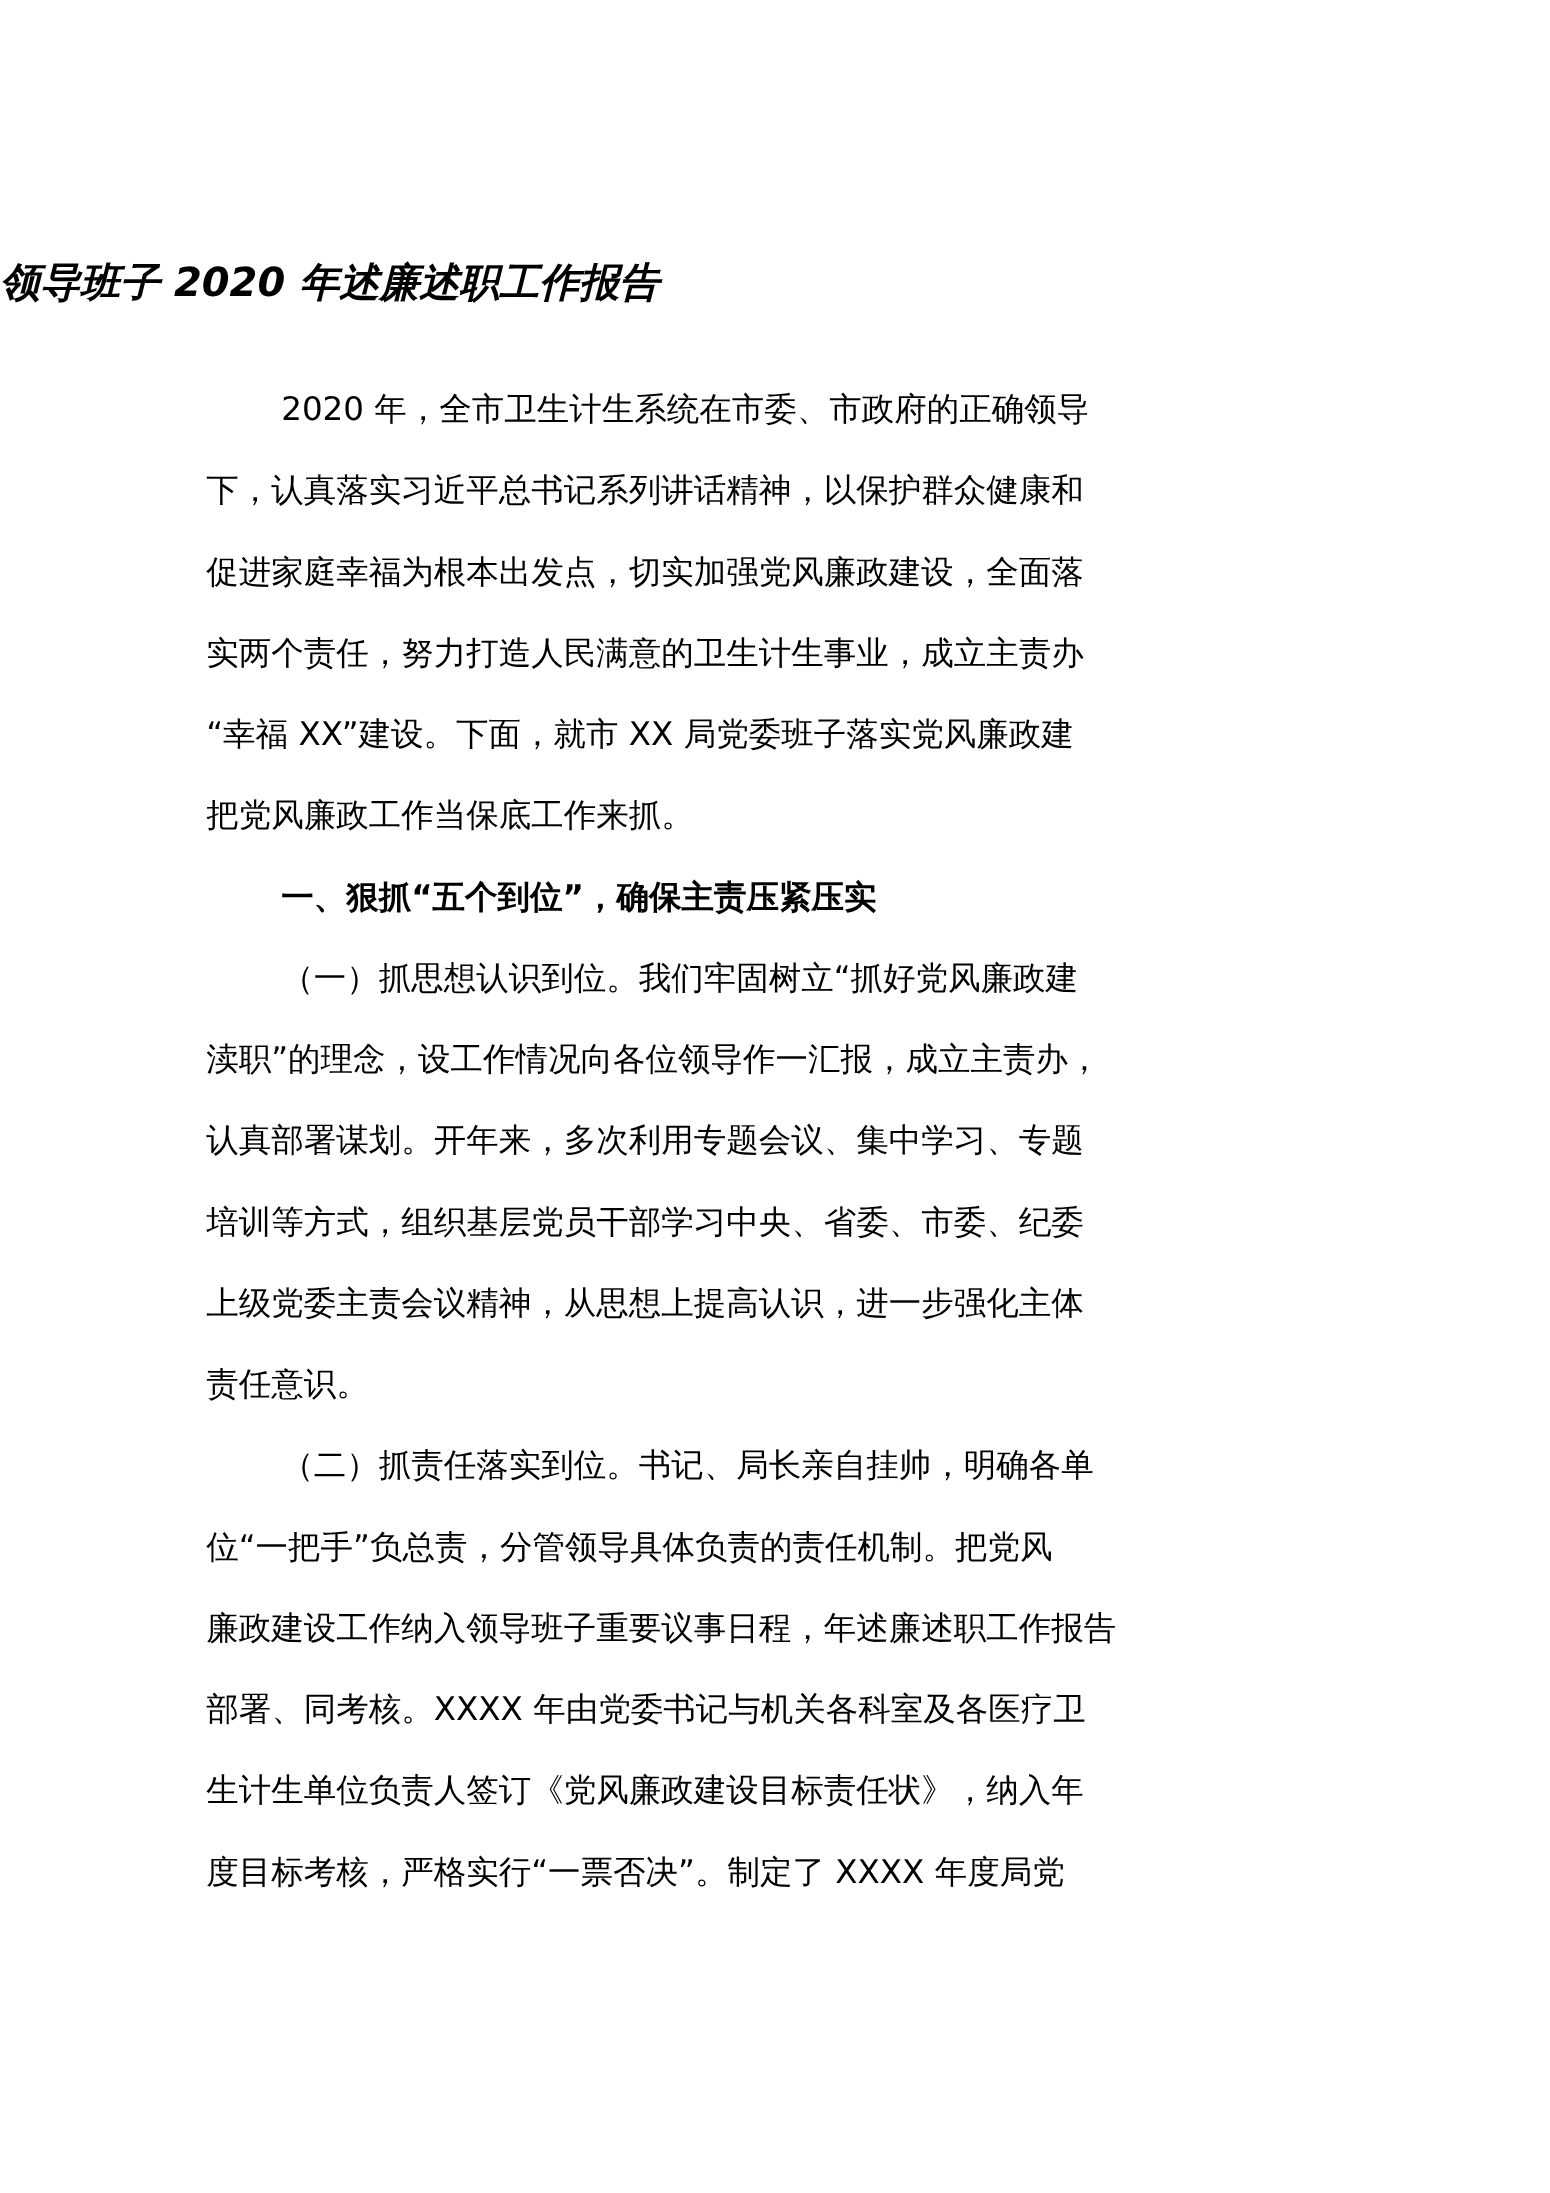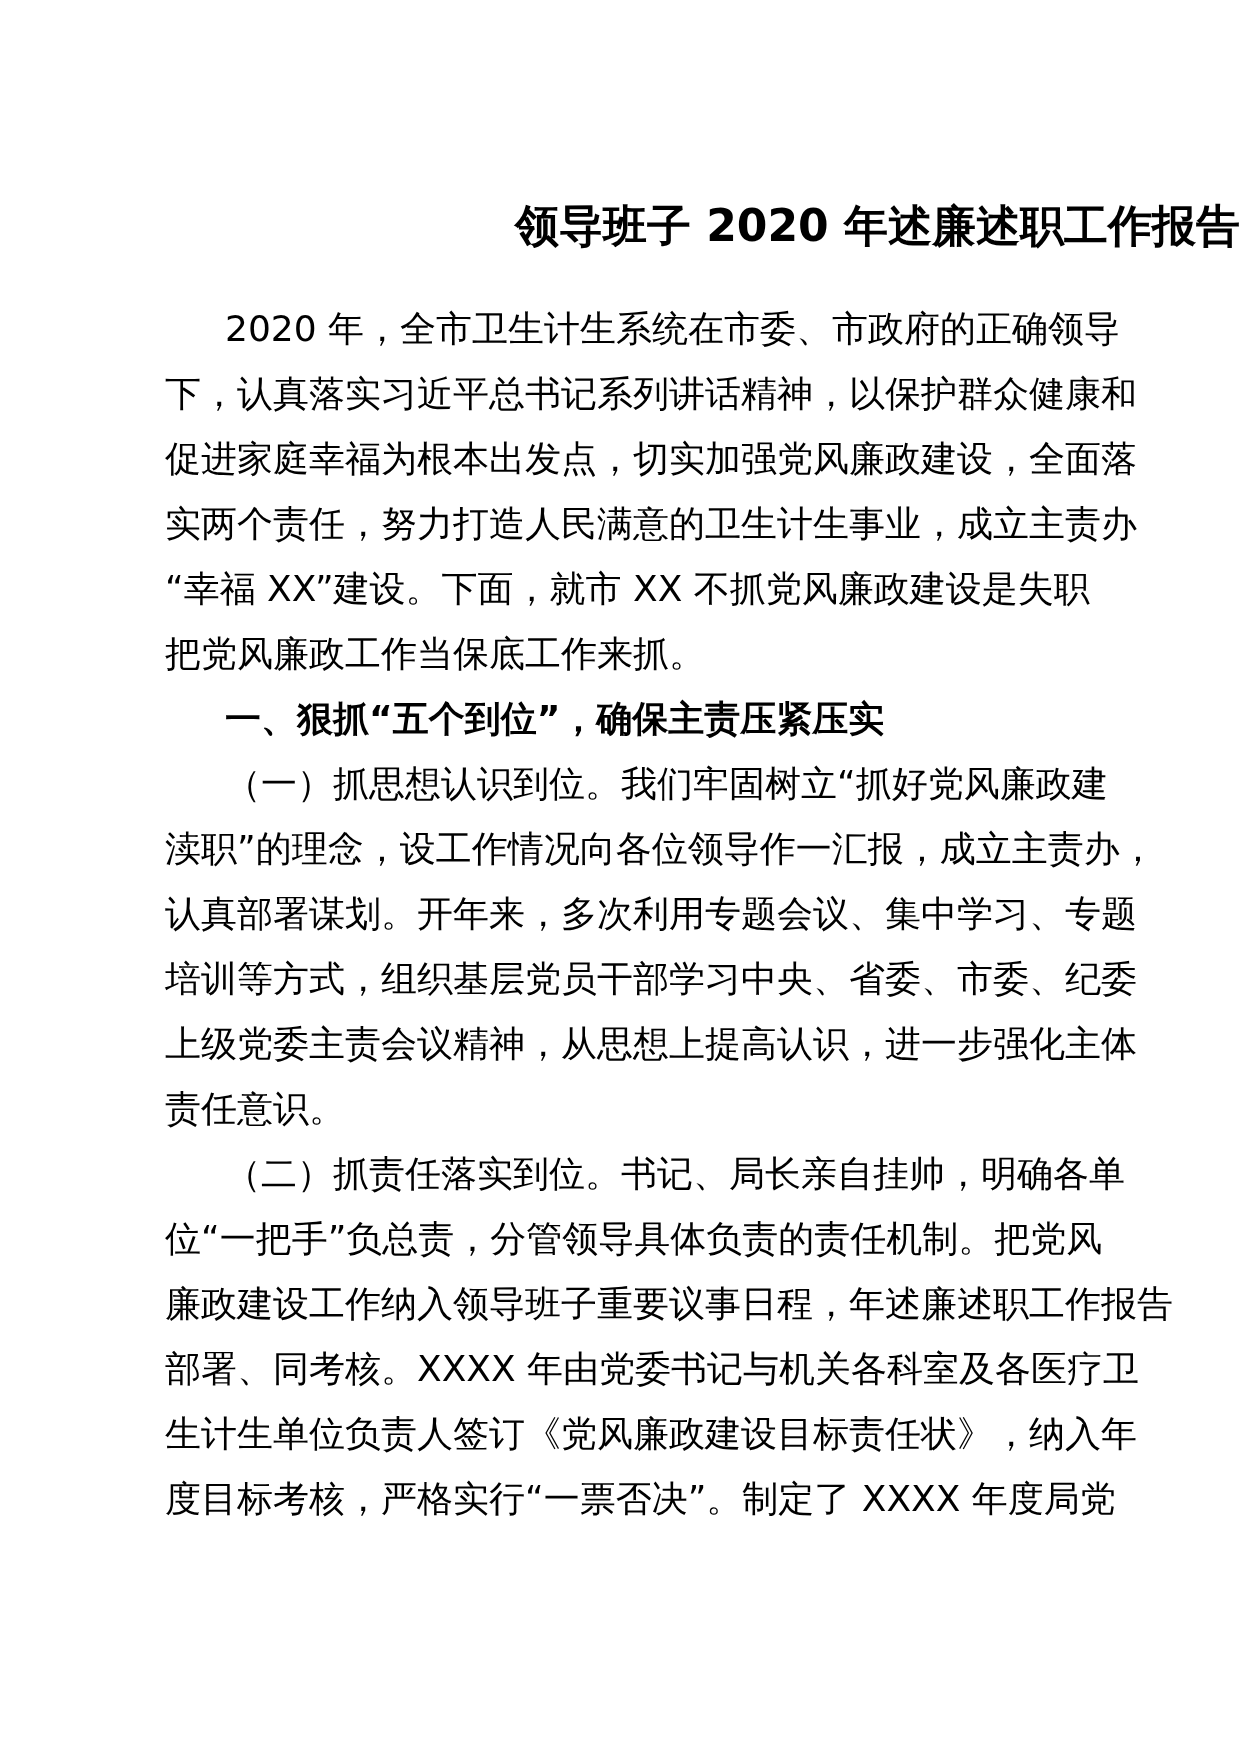--- a/index.html
+++ b/index.html
@@ -21,32 +21,33 @@
     top: 0;
     width: 1240px;
     height: 1754px;
     background: #ffffff;
   }
   .title {
     position: absolute;
     top: 196px;
     left: 0;
     width: 1240px;
-    text-align: right;
-    font-size: 44px;
+    text-align: left;
+    font-size: 32px;
     font-weight: bold;
     line-height: 60px;
     letter-spacing: 0px;
+    font-style: italic;
   }
   .body-text {
     position: absolute;
     left: 165px;
     top: 296px;
     width: 950px;
-    font-size: 36px;
+    font-size: 26px;
     line-height: 65px;
   }
   .line {
     display: block;
     white-space: nowrap;
     height: 65px;
   }
   .indent {
     padding-left: 60px;
   }
@@ -58,21 +59,21 @@
 <body>
 
 <div class="page">
   <div class="title">领导班子 2020 年述廉述职工作报告</div>
 
   <div class="body-text">
     <span class="line indent">2020 年，全市卫生计生系统在市委、市政府的正确领导</span>
     <span class="line">下，认真落实习近平总书记系列讲话精神，以保护群众健康和</span>
     <span class="line">促进家庭幸福为根本出发点，切实加强党风廉政建设，全面落</span>
     <span class="line">实两个责任，努力打造人民满意的卫生计生事业，成立主责办</span>
-    <span class="line">“幸福 XX”建设。下面，就市 XX 不抓党风廉政建设是失职</span>
+    <span class="line">“幸福 XX”建设。下面，就市 XX 局党委班子落实党风廉政建</span>
     <span class="line">把党风廉政工作当保底工作来抓。</span>
     <span class="line indent heading-line">一、狠抓“五个到位”，确保主责压紧压实</span>
     <span class="line indent">（一）抓思想认识到位。我们牢固树立“抓好党风廉政建</span>
     <span class="line">渎职”的理念，设工作情况向各位领导作一汇报，成立主责办，</span>
     <span class="line">认真部署谋划。开年来，多次利用专题会议、集中学习、专题</span>
     <span class="line">培训等方式，组织基层党员干部学习中央、省委、市委、纪委</span>
     <span class="line">上级党委主责会议精神，从思想上提高认识，进一步强化主体</span>
     <span class="line">责任意识。</span>
     <span class="line indent">（二）抓责任落实到位。书记、局长亲自挂帅，明确各单</span>
     <span class="line">位“一把手”负总责，分管领导具体负责的责任机制。把党风</span>

